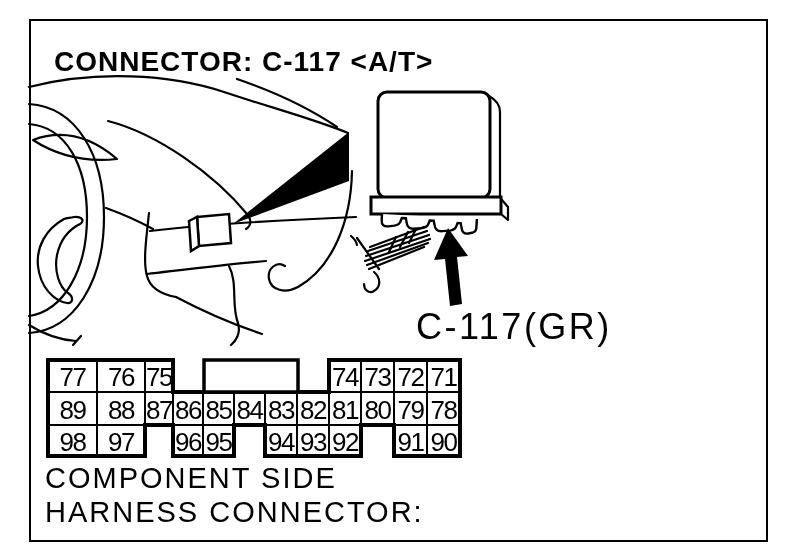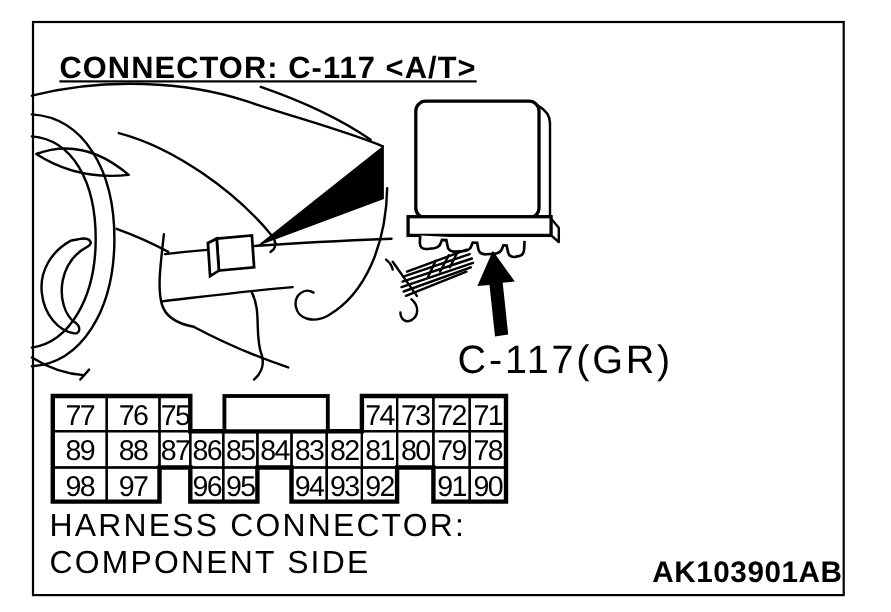--- a/index.html
+++ b/index.html
@@ -2,21 +2,21 @@
 <html><head>
 <meta charset="utf-8">
 <style>
   html,body{margin:0;padding:0;background:#fff;}
   .page{position:relative;width:810px;height:556px;background:#fff;overflow:hidden;
         font-family:"Liberation Sans",sans-serif;color:#000;}
   .frame{position:absolute;left:29px;top:19px;width:739px;height:523px;
          border:2px solid #000;box-sizing:border-box;}
   .art{position:absolute;left:0;top:0;width:810px;height:556px;}
   .title{position:absolute;left:54px;top:27px;font-size:28px;font-weight:bold;
-         letter-spacing:1px;white-space:nowrap;text-decoration:underline;}
+         letter-spacing:1px;white-space:nowrap;}
   .connector-label{position:absolute;left:416px;top:306px;font-size:36px;
          letter-spacing:2.5px;white-space:nowrap;}
   .harness-label{position:absolute;left:45px;top:461px;font-size:29px;
          letter-spacing:2px;line-height:34px;white-space:nowrap;}
   .figure-code{position:absolute;right:44px;top:505px;font-size:27px;
          font-weight:bold;letter-spacing:0.5px;white-space:nowrap;}
   .stroke{fill:none;stroke:#000;stroke-width:2.2;stroke-linecap:round;stroke-linejoin:round;}
   .whiteface{fill:#fff;stroke:#000;}
   .pin-cell{fill:none;stroke:#000;stroke-width:2;}
   .pin-label{font-family:"Liberation Sans",sans-serif;font-size:26px;letter-spacing:-1.5px;
@@ -147,18 +147,17 @@
           <text x="443.5" y="441.5" class="pin-label" dominant-baseline="central">90</text>
         </g>
     </g>
   </svg>
 
   <h1 class="title">CONNECTOR: C-117 &lt;A/T&gt;</h1>
 
   <div class="connector-label">C-117(GR)</div>
 
   <div class="harness-label">
+    <div>COMPONENT SIDE</div>
     <div>HARNESS CONNECTOR:</div>
-    <div>COMPONENT SIDE</div>
   </div>
 
-  <div class="figure-code">AK103901AB</div>
 </div>
 
 </body></html>

